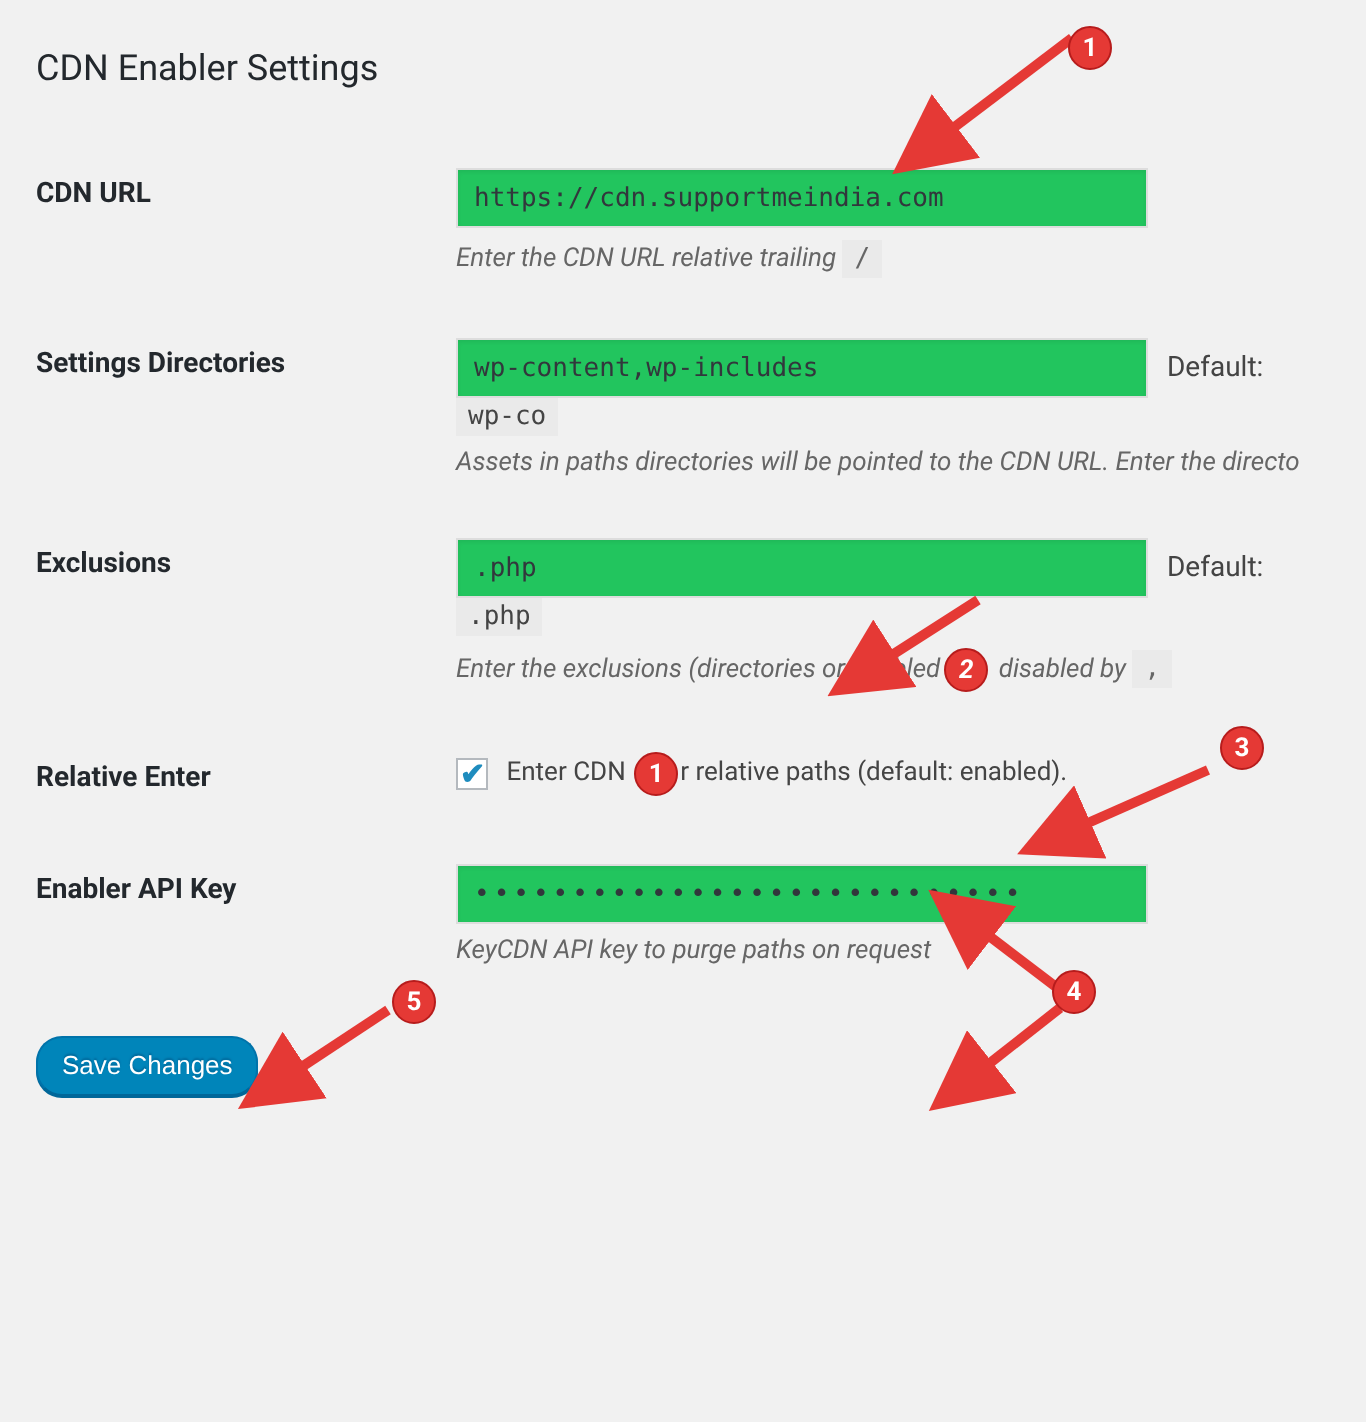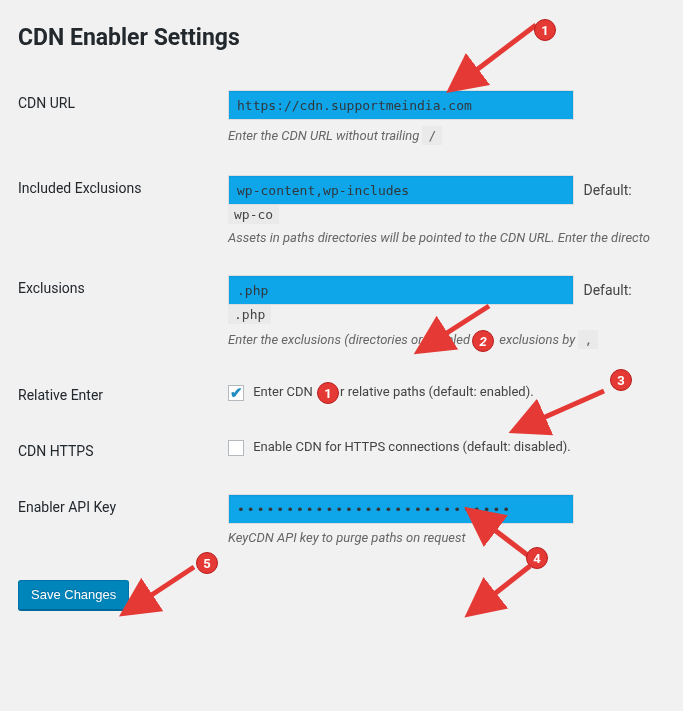--- a/index.html
+++ b/index.html
@@ -7,51 +7,51 @@
     margin: 0;
     padding: 15px 0 15px 18px;
     font-family: -apple-system, BlinkMacSystemFont, "Segoe UI", Roboto, "Helvetica Neue", Arial, sans-serif;
     font-size: 13px;
     color: #444;
     background: #f1f1f1;
     width: 683px;
     overflow: hidden;
   }
   h1 {
-    font-size: 23px;
-    font-weight: 700;
+    font-size: 18px;
+    font-weight: 400;
     margin: 0 0 20px 0;
     padding: 9px 0 4px 0;
     color: #23282d;
   }
   table.form-table {
     border-collapse: collapse;
     width: 100%;
     clear: both;
   }
   table.form-table th {
     text-align: left;
     vertical-align: top;
     padding: 20px 10px 20px 0;
     width: 200px;
-    font-weight: 400;
+    font-weight: 700;
     color: #23282d;
     font-size: 14px;
   }
   table.form-table td {
     vertical-align: top;
     padding: 15px 10px;
     font-size: 14px;
   }
   input[type="text"], input[type="password"] {
     font-family: Consolas, Monaco, monospace;
     font-size: 13px;
     padding: 6px 8px;
     border: 1px solid #ddd;
-    background: #0ea5e9;
+    background: #22c55e;
     box-shadow: inset 0 1px 2px rgba(0,0,0,0.07);
     color: #32373c;
     width: 346px;
     height: 30px;
     line-height: 1;
   }
   p.description {
     margin: 6px 0 0 0;
     font-size: 13px;
     font-style: italic;
@@ -91,21 +91,21 @@
     background: #0085ba;
     border: 1px solid #0073aa;
     border-bottom-color: #006799;
     box-shadow: 0 1px 0 #006799;
     color: #fff;
     text-shadow: 0 -1px 1px #006799;
     padding: 0 12px;
     height: 30px;
     line-height: 28px;
     font-size: 13px;
-    border-radius: 3px;
+    border-radius: 13px;
     cursor: pointer;
     display: inline-block;
   }
   .submit-wrap { margin-top: 20px; }
   .callout {
     position: absolute;
     width: 22px;
     height: 22px;
     border-radius: 50%;
     background: #e53935;
@@ -126,54 +126,54 @@
 <h1>CDN Enabler Settings</h1>
 
 <table class="form-table">
 
 <tbody>
       <tr class="rel">
   <th>CDN URL</th>
   <td class="rel">
     <input type="text" value="https://cdn.supportmeindia.com" style="">
     <p class="description">
-      <span>Enter the CDN URL without trailing</span>
+      <span>Enter the CDN URL relative trailing</span>
       <code>/</code>
     </p>
     
     <svg class="arrow" style="left:240px; top:-58px;" width="90" height="70">
       <defs>
               <marker id="ah1" markerWidth="8" markerHeight="8" refX="2" refY="4" orient="auto">
                 <polygon points="0 0, 8 4, 0 8" fill="#e53935"></polygon>
               </marker>
             </defs>
       <line x1="78" y1="8" x2="12" y2="58" stroke="#e53935" stroke-width="5" marker-end="url(#ah1)"></line>
     </svg>
     <span class="callout" style="left:316px; top:-56px;">1</span>
   </td>
 </tr>
 
 <tr>
-  <th>Included Exclusions</th>
+  <th>Settings Directories</th>
   <td>
     <input type="text" value="wp-content,wp-includes" style="">
     <span style="margin-left:6px;">Default:</span>
     <code>wp-co</code>
     <p class="description">Assets in paths directories will be pointed to the CDN URL. Enter the directo</p>
   </td>
 </tr>
 
 <tr>
   <th>Exclusions</th>
   <td class="rel">
     <input type="text" value=".php" style="">
     <span style="margin-left:6px;">Default:</span>
     <code>.php</code>
     <p class="description">
-      <span>Enter the exclusions (directories or enabled</span><span class="callout" style="position:relative; display:inline-block; vertical-align:middle; left:0; top:0; margin:0 2px;">2</span><span> exclusions by</span>
+      <span>Enter the exclusions (directories or enabled</span><span class="callout" style="position:relative; display:inline-block; vertical-align:middle; left:0; top:0; margin:0 2px;">2</span><span> disabled by</span>
       <code>,</code>
     </p>
     
     <svg class="arrow" style="left:213px; top:38px;" width="70" height="50">
       <defs>
               <marker id="ah2" markerWidth="8" markerHeight="8" refX="2" refY="4" orient="auto">
                 <polygon points="0 0, 8 4, 0 8" fill="#e53935"></polygon>
               </marker>
             </defs>
       <line x1="58" y1="8" x2="8" y2="40" stroke="#e53935" stroke-width="5" marker-end="url(#ah2)"></line>
@@ -195,29 +195,20 @@
       <defs>
               <marker id="ah3" markerWidth="8" markerHeight="8" refX="2" refY="4" orient="auto">
                 <polygon points="0 0, 8 4, 0 8" fill="#e53935"></polygon>
               </marker>
             </defs>
       <line x1="78" y1="8" x2="10" y2="38" stroke="#e53935" stroke-width="5" marker-end="url(#ah3)"></line>
     </svg>
   </td>
 </tr>
 
-<tr>
-  <th>CDN HTTPS</th>
-  <td>
-    <label>
-      <input type="checkbox" style="">
-      <span>Enable CDN for HTTPS connections (default: disabled).</span>
-    </label>
-  </td>
-</tr>
 
 <tr>
   <th>Enabler API Key</th>
   <td class="rel">
     <input type="text" style="letter-spacing: 2px;" value="••••••••••••••••••••••••••••">
     <p class="description">KeyCDN API key to purge paths on request</p>
     
     <span class="callout" style="left:308px; top:68px;">4</span>
     <svg class="arrow" style="left:260px; top:38px;" width="70" height="50">
       <defs>

